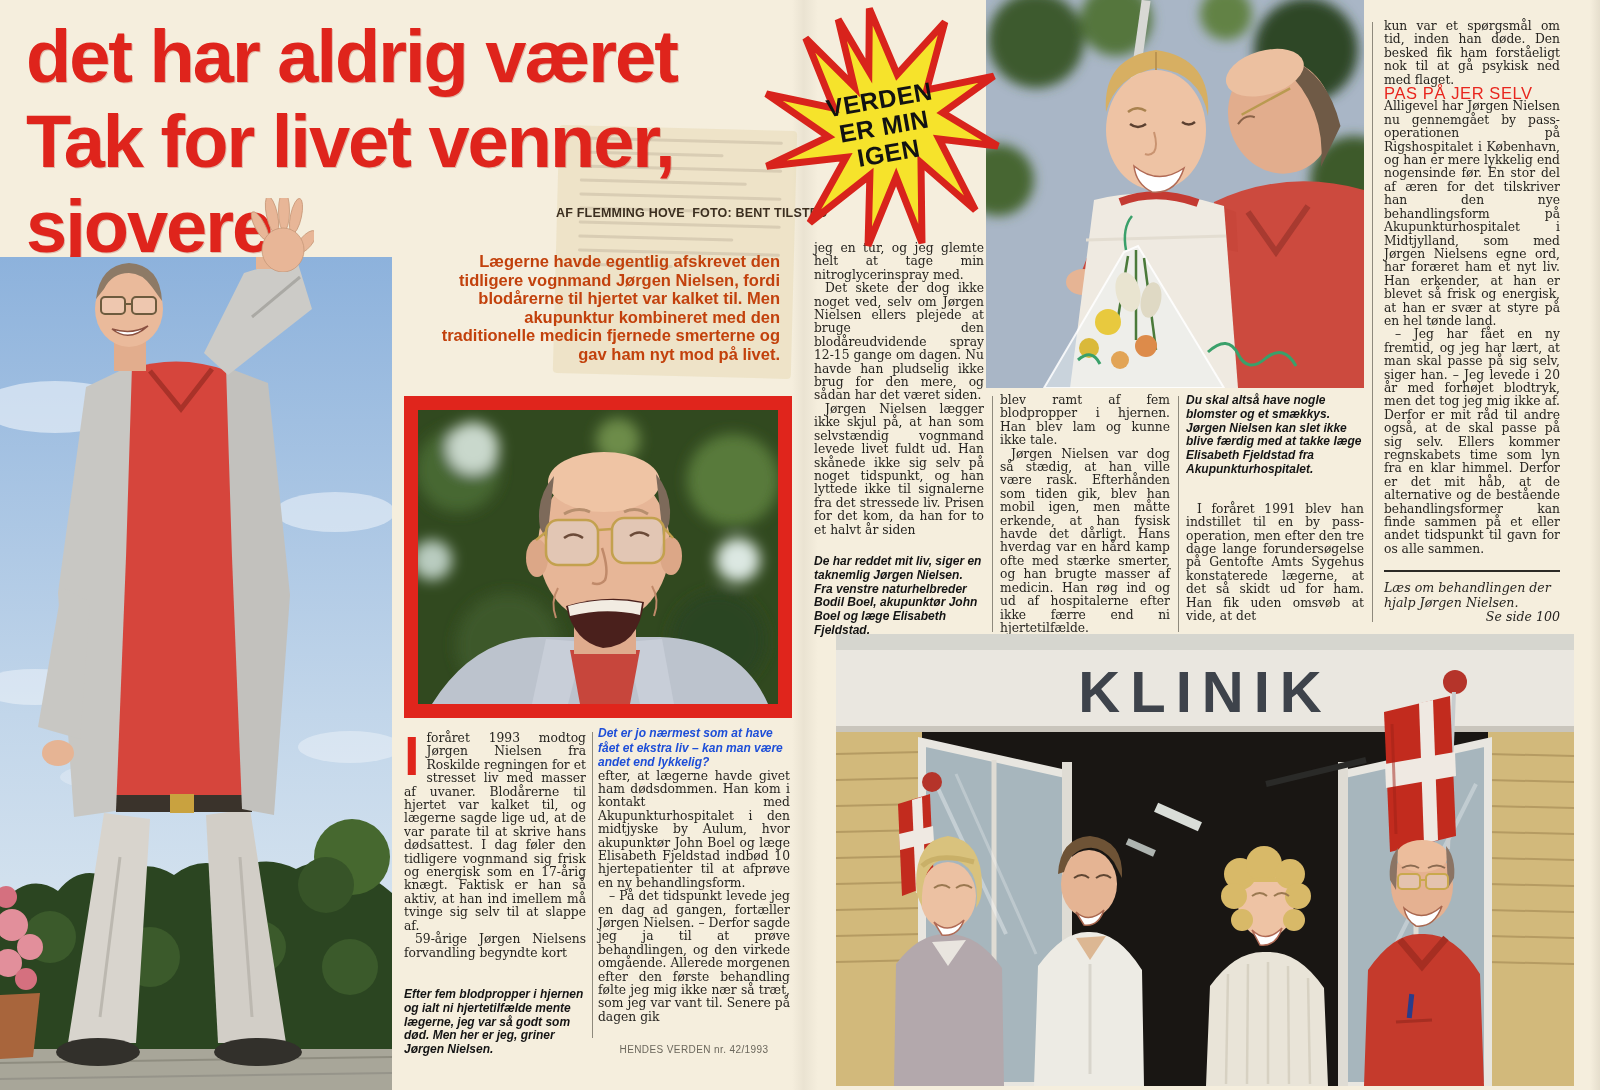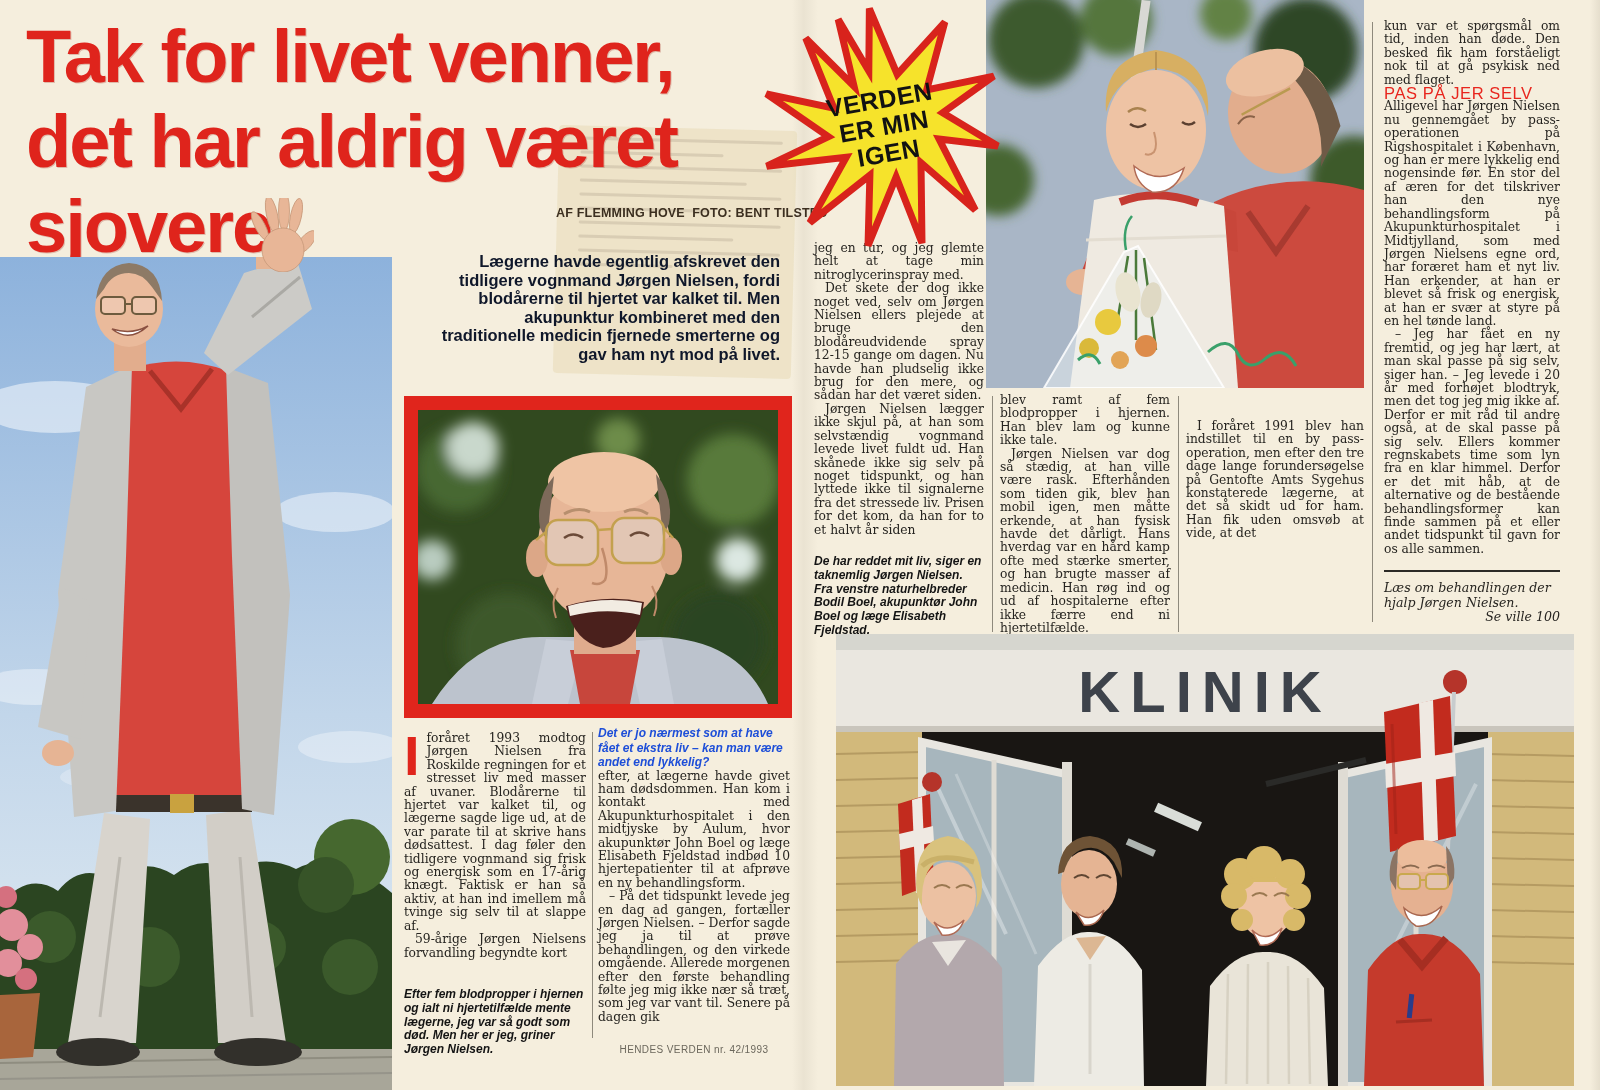--- a/index.html
+++ b/index.html
@@ -12,21 +12,21 @@
   .edge-r{right:0;top:0;width:10px;height:1090px;background:linear-gradient(270deg,rgba(90,80,60,.10),rgba(0,0,0,0));}
 
   
   .headline{left:26px;top:14px;color:#df241c;font-weight:800;font-size:74px;line-height:85px;
     letter-spacing:-2px;font-family:"Liberation Sans",sans-serif;
     text-shadow:1px 1px 0 rgba(160,30,20,.25);}
   
   .byline{left:556px;top:206px;font-size:12.5px;font-weight:bold;color:#3c2f20;
     letter-spacing:.2px;white-space:pre;}
   
-  .standfirst{left:428px;top:252px;width:352px;text-align:right;color:#0f172a;font-weight:bold;
+  .standfirst{left:428px;top:252px;width:352px;text-align:right;color:#c2410c;font-weight:bold;
     font-size:16.5px;line-height:18.5px;}
   
   .ghost{left:556px;top:128px;width:238px;height:248px;background:rgba(232,219,182,.55);
     transform:rotate(1.5deg);border-radius:4px;z-index:0;}
   .ghost i{display:block;height:3px;background:rgba(120,108,88,.18);margin:11px 14px 0 22px;border-radius:2px;}
 
   
   .photo{display:block;}
   .left-photo{left:0;top:257px;z-index:1;}
   .hand{left:250px;top:198px;z-index:2;}
@@ -78,22 +78,22 @@
     <i style="width:70%"></i>
     <i></i>
     <i style="width:55%"></i>
     <i></i>
     <i style="width:65%"></i>
     <i></i>
     <i style="width:40%"></i>
 </div>
 
 <div class="abs headline">
+  <div>det har aldrig været</div>
   <div>Tak for livet venner,</div>
-  <div>det har aldrig været</div>
   <div>sjovere</div>
 </div>
 
 <div class="abs byline">AF FLEMMING HOVE  FOTO: BENT TILSTED</div>
 
 <div class="abs standfirst">Lægerne havde egentlig afskrevet den tidligere vognmand Jørgen Nielsen, fordi blodårerne til hjertet var kalket til. Men akupunktur kombineret med den traditionelle medicin fjernede smerterne og gav ham nyt mod på livet.</div>
 
 <div class="abs left-photo">
 <svg class="photo" width="392" height="833" viewBox="0 0 392 833">
   <defs>
@@ -331,31 +331,32 @@
   <p class="ind">Jørgen Nielsen lægger ikke skjul på, at han som selvstændig vognmand levede livet fuldt ud. Han skånede ikke sig selv på noget tidspunkt, og han lyttede ikke til signalerne fra det stressede liv. Prisen for det kom, da han for to et halvt år siden</p>
   <p class="caption" style="margin-top:18px;">De har reddet mit liv, siger en taknemlig Jørgen Nielsen. Fra venstre naturhelbreder Bodil Boel, akupunktør John Boel og læge Elisabeth Fjeldstad.</p>
 </div>
 
 <div class="col" style="left:1000px;top:394px;width:170px;">
   <p>blev ramt af fem blodpropper i hjernen. Han blev lam og kunne ikke tale.</p>
   <p class="ind">Jørgen Nielsen var dog så stædig, at han ville være rask. Efterhånden som tiden gik, blev han mobil igen, men måtte erkende, at han fysisk havde det dårligt. Hans hverdag var en hård kamp ofte med stærke smerter, og han brugte masser af medicin. Han røg ind og ud af hospitalerne efter ikke færre end ni hjertetilfælde.</p>
 </div>
 
 <div class="col" style="left:1186px;top:394px;width:178px;">
+  <p class="caption">Du skal altså have nogle blomster og et smækkys. Jørgen Nielsen kan slet ikke blive færdig med at takke læge Elisabeth Fjeldstad fra Akupunkturhospitalet.</p>
   <p class="ind" style="margin-top:26px;">I foråret 1991 blev han indstillet til en by pass-operation, men efter den tre dage lange forundersøgelse på Gentofte Amts Sygehus konstaterede lægerne, at det så skidt ud for ham. Han fik uden omsvøb at vide, at det</p>
 </div>
 
 <div class="col" style="left:1384px;top:20px;width:176px;">
   <p>kun var et spørgsmål om tid, inden han døde. Den besked fik ham forståeligt nok til at gå psykisk ned med flaget.</p>
   <p class="sechead">PAS PÅ JER SELV</p>
   <p>Alligevel har Jørgen Nielsen nu gennemgået by pass-operationen på Rigshospitalet i København, og han er mere lykkelig end nogensinde før. En stor del af æren for det tilskriver han den nye behandlingsform på Akupunkturhospitalet i Midtjylland, som med Jørgen Nielsens egne ord, har foræret ham et nyt liv. Han erkender, at han er blevet så frisk og energisk, at han er svær at styre på en hel tønde land.</p>
   <p class="ind">– Jeg har fået en ny fremtid, og jeg har lært, at man skal passe på sig selv, siger han. – Jeg levede i 20 år med forhøjet blodtryk, men det tog jeg mig ikke af. Derfor er mit råd til andre også, at de skal passe på sig selv. Ellers kommer regnskabets time som lyn fra en klar himmel. Derfor er det mit håb, at de alternative og de bestående behandlingsformer kan finde sammen på et eller andet tidspunkt til gavn for os alle sammen.</p>
   <div class="hrule"></div>
   <p class="readmore">Læs om behandlingen der hjalp Jørgen Nielsen.</p>
-  <p class="seepage">Se ville 100</p>
+  <p class="seepage">Se side 100</p>
 </div>
 
 <div class="abs footer">HENDES VERDEN nr. 42/1993</div>
 
 <div class="abs bottom-photo">
 <svg width="738" height="452" viewBox="0 0 738 452">
   <rect width="738" height="452" fill="#191613"></rect>
   <rect x="0" y="0" width="738" height="18" fill="#d6d6cf"></rect>
   <rect x="0" y="16" width="738" height="80" fill="#eae7e0"></rect>
   <rect x="0" y="92" width="738" height="6" fill="#c9c5bc"></rect>

